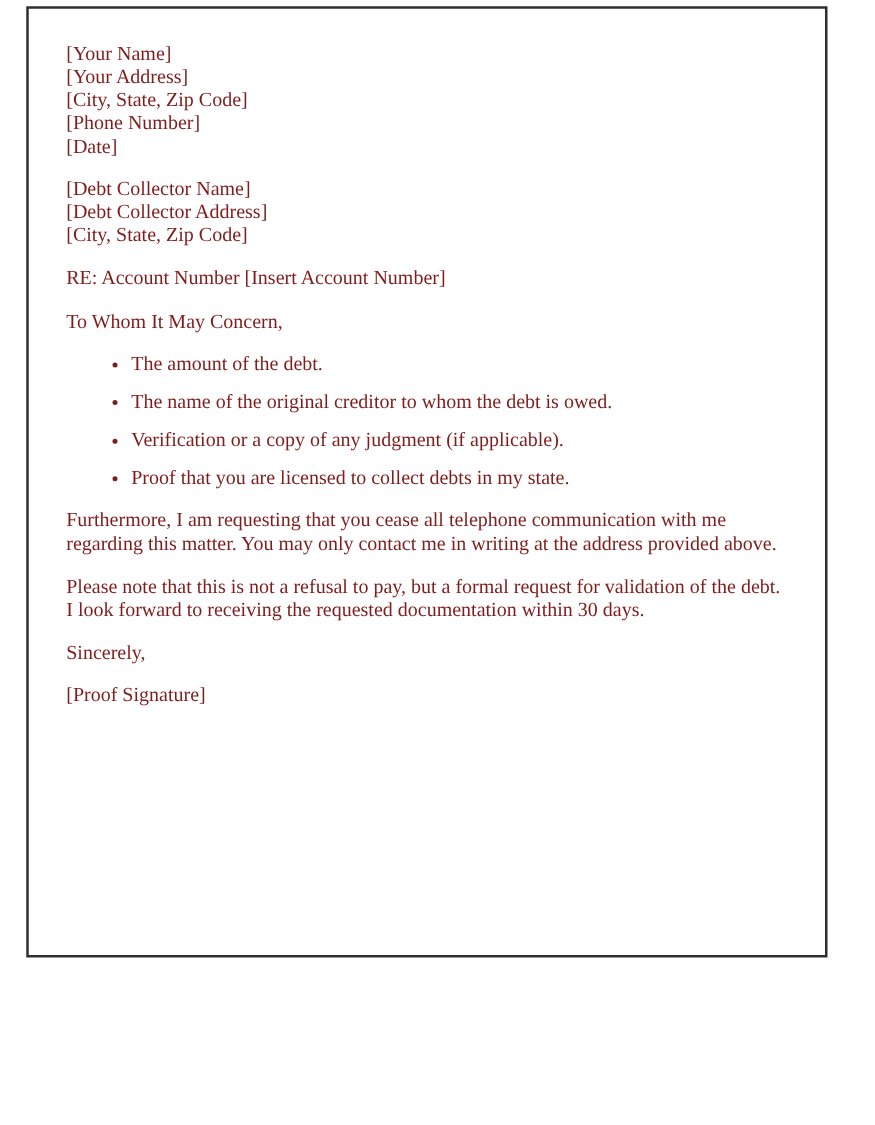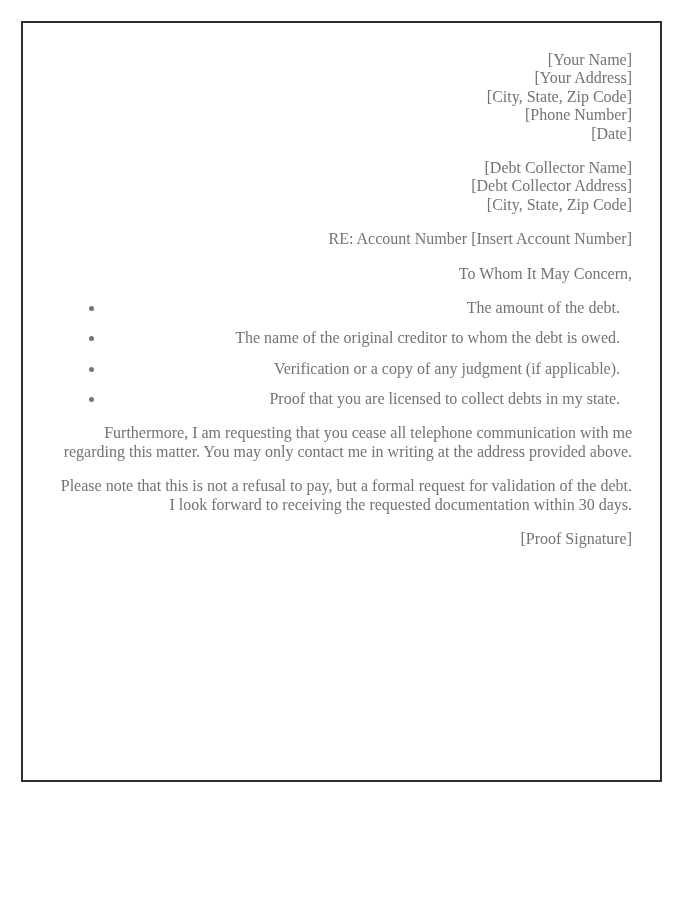--- a/index.html
+++ b/index.html
@@ -5,33 +5,32 @@
   html, body {
     margin: 0;
     padding: 0;
     width: 700px;
     height: 900px;
     background: #ffffff;
   }
   .letter-frame {
     position: absolute;
     left: 21px;
-    top: 21px;
+    top: 5px;
     width: 641px;
     height: 761px;
     box-sizing: border-box;
     border: 2px solid #2f2f2f;
     padding: 12px 28px 12px 30px;
     background: #ffffff;
-    color: #737373;
+    color: #7f1d1d;
     font-family: "Liberation Serif", "DejaVu Serif", serif;
     font-size: 16px;
     line-height: 1.15;
     overflow: hidden;
-    text-align: right;
   }
   .letter-frame p {
     margin: 16px 0;
   }
   .letter-frame ul {
     margin: 16px 0;
     padding-left: 40px;
     list-style-type: disc;
   }
   .letter-frame li {
@@ -67,17 +66,18 @@
     <li>The amount of the debt.</li>
     <li>The name of the original creditor to whom the debt is owed.</li>
     <li>Verification or a copy of any judgment (if applicable).</li>
     <li>Proof that you are licensed to collect debts in my state.</li>
   </ul>
 
   <p>Furthermore, I am requesting that you cease all telephone communication with me regarding this matter. You may only contact me in writing at the address provided above.</p>
 
   <p>Please note that this is not a refusal to pay, but a formal request for validation of the debt. I look forward to receiving the requested documentation within 30 days.</p>
 
+  <p>Sincerely,</p>
 
   <p>[Proof Signature]</p>
 
 
 </div>
 
 </body></html>

